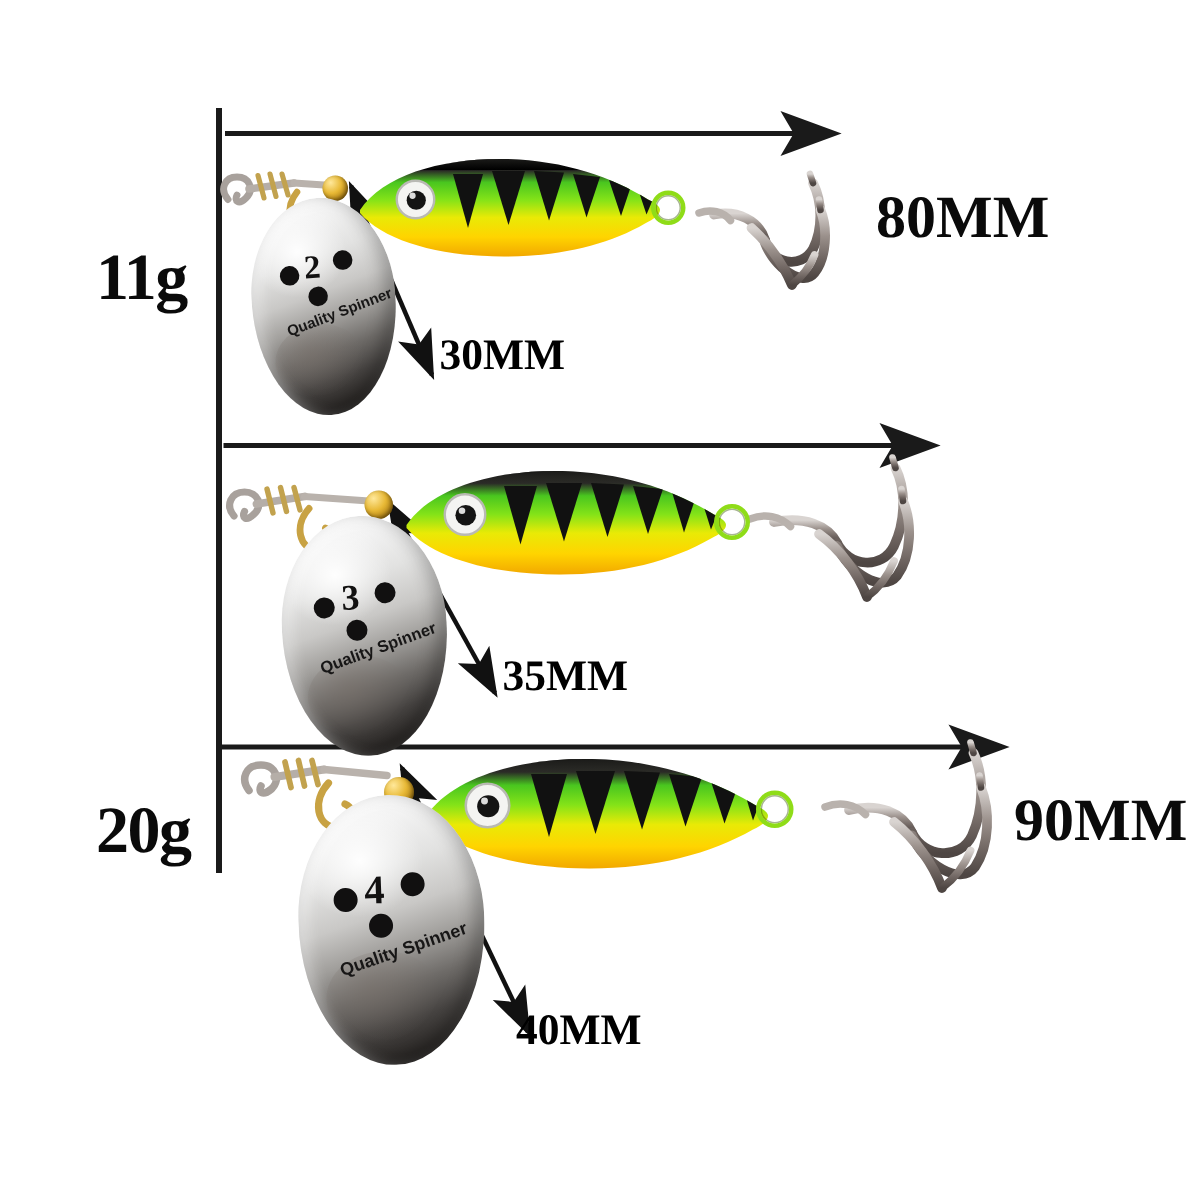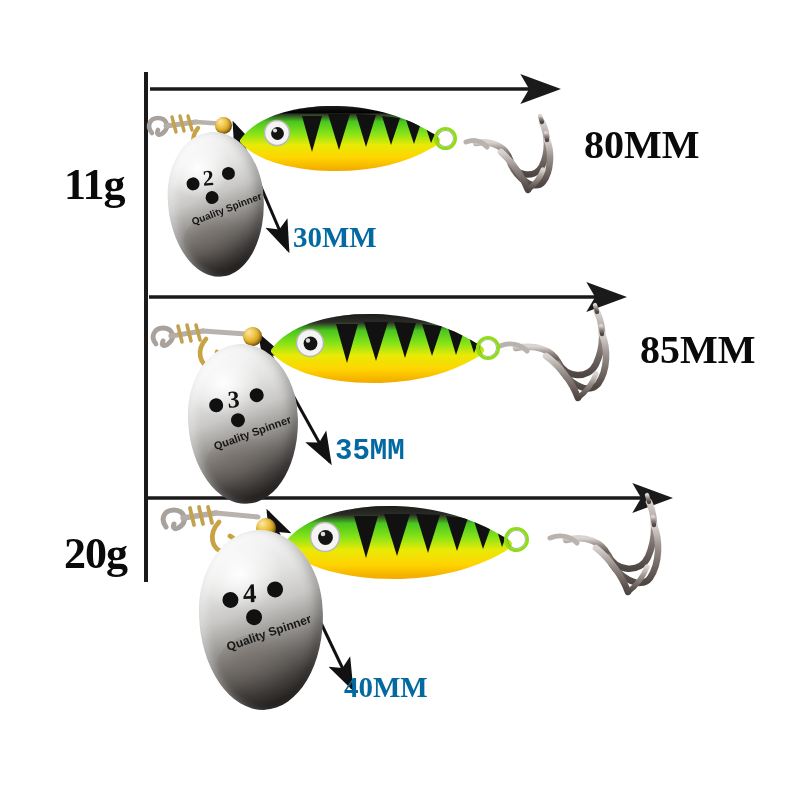--- a/index.html
+++ b/index.html
@@ -30,21 +30,21 @@
     font-size:40px;
     color:#0a0a0a;
     white-space:nowrap;
     line-height:1;
   }
   .width-label{
     position:absolute;
     font-family:"Liberation Serif", serif;
     font-weight:700;
     font-size:29px;
-    color:#0369a1;
+    color:#000000;
     white-space:nowrap;
     line-height:1;
   }
 
   
   #lines{position:absolute;left:0;top:0;width:800px;height:800px;}
 
   
   .lure{position:absolute;}
 
@@ -282,22 +282,21 @@
       <div class="blade-face">
         <div class="dot" style="left:21%;top:30%;width:13px;height:13px;"></div>
         <div class="dot" style="left:58%;top:25%;width:13px;height:13px;"></div>
         <div class="dot" style="left:40%;top:41%;width:13px;height:13px;"></div>
         <div class="blade-num" style="left:38%;top:24%;font-size:22px;">2</div>
         <div class="blade-brand" style="left:24%;top:58%;font-size:10px;">Quality Spinner</div>
       </div>
     </div>
   </div>
 
-  <div class="len-label" style="left:640px;top:330px;">85MM</div>
-  <div class="width-label" style="left:335px;top:437px;font-family:Liberation Mono, monospace;">35MM</div>
+  <div class="width-label" style="left:335px;top:437px;">35MM</div>
 
   <div class="lure">
     <div class="body-wrap" style="left:256px;top:308px;width:232px;height:80px;">
       <svg viewBox="0 0 232 80" width="232" height="80">
         <defs>
           <linearGradient id="bg2" x1="0" y1="0" x2="0" y2="1">
             <stop offset="0%" stop-color="#1b1b19"></stop>
             <stop offset="12%" stop-color="#2b2b27"></stop>
             <stop offset="24%" stop-color="#49c61f"></stop>
             <stop offset="42%" stop-color="#84e318"></stop>
@@ -342,20 +341,21 @@
         <div class="dot" style="left:20%;top:33%;width:14px;height:14px;"></div>
         <div class="dot" style="left:57%;top:28%;width:14px;height:14px;"></div>
         <div class="dot" style="left:39%;top:43%;width:14px;height:14px;"></div>
         <div class="blade-num" style="left:37%;top:27%;font-size:24px;">3</div>
         <div class="blade-brand" style="left:23%;top:60%;font-size:11px;">Quality Spinner</div>
       </div>
     </div>
   </div>
 
   <div class="weight-label" style="left:64px;top:532px;text-align:center;">20g</div>
+  <div class="len-label" style="left:676px;top:527px;">90MM</div>
   <div class="width-label" style="left:344px;top:673px;">40MM</div>
 
   <div class="lure">
     <div class="body-wrap" style="left:268px;top:500px;width:248px;height:84px;">
       <svg viewBox="0 0 248 84" width="248" height="84">
         <defs>
           <linearGradient id="bg3" x1="0" y1="0" x2="0" y2="1">
             <stop offset="0%" stop-color="#1b1b19"></stop>
             <stop offset="12%" stop-color="#2b2b27"></stop>
             <stop offset="24%" stop-color="#49c61f"></stop>

